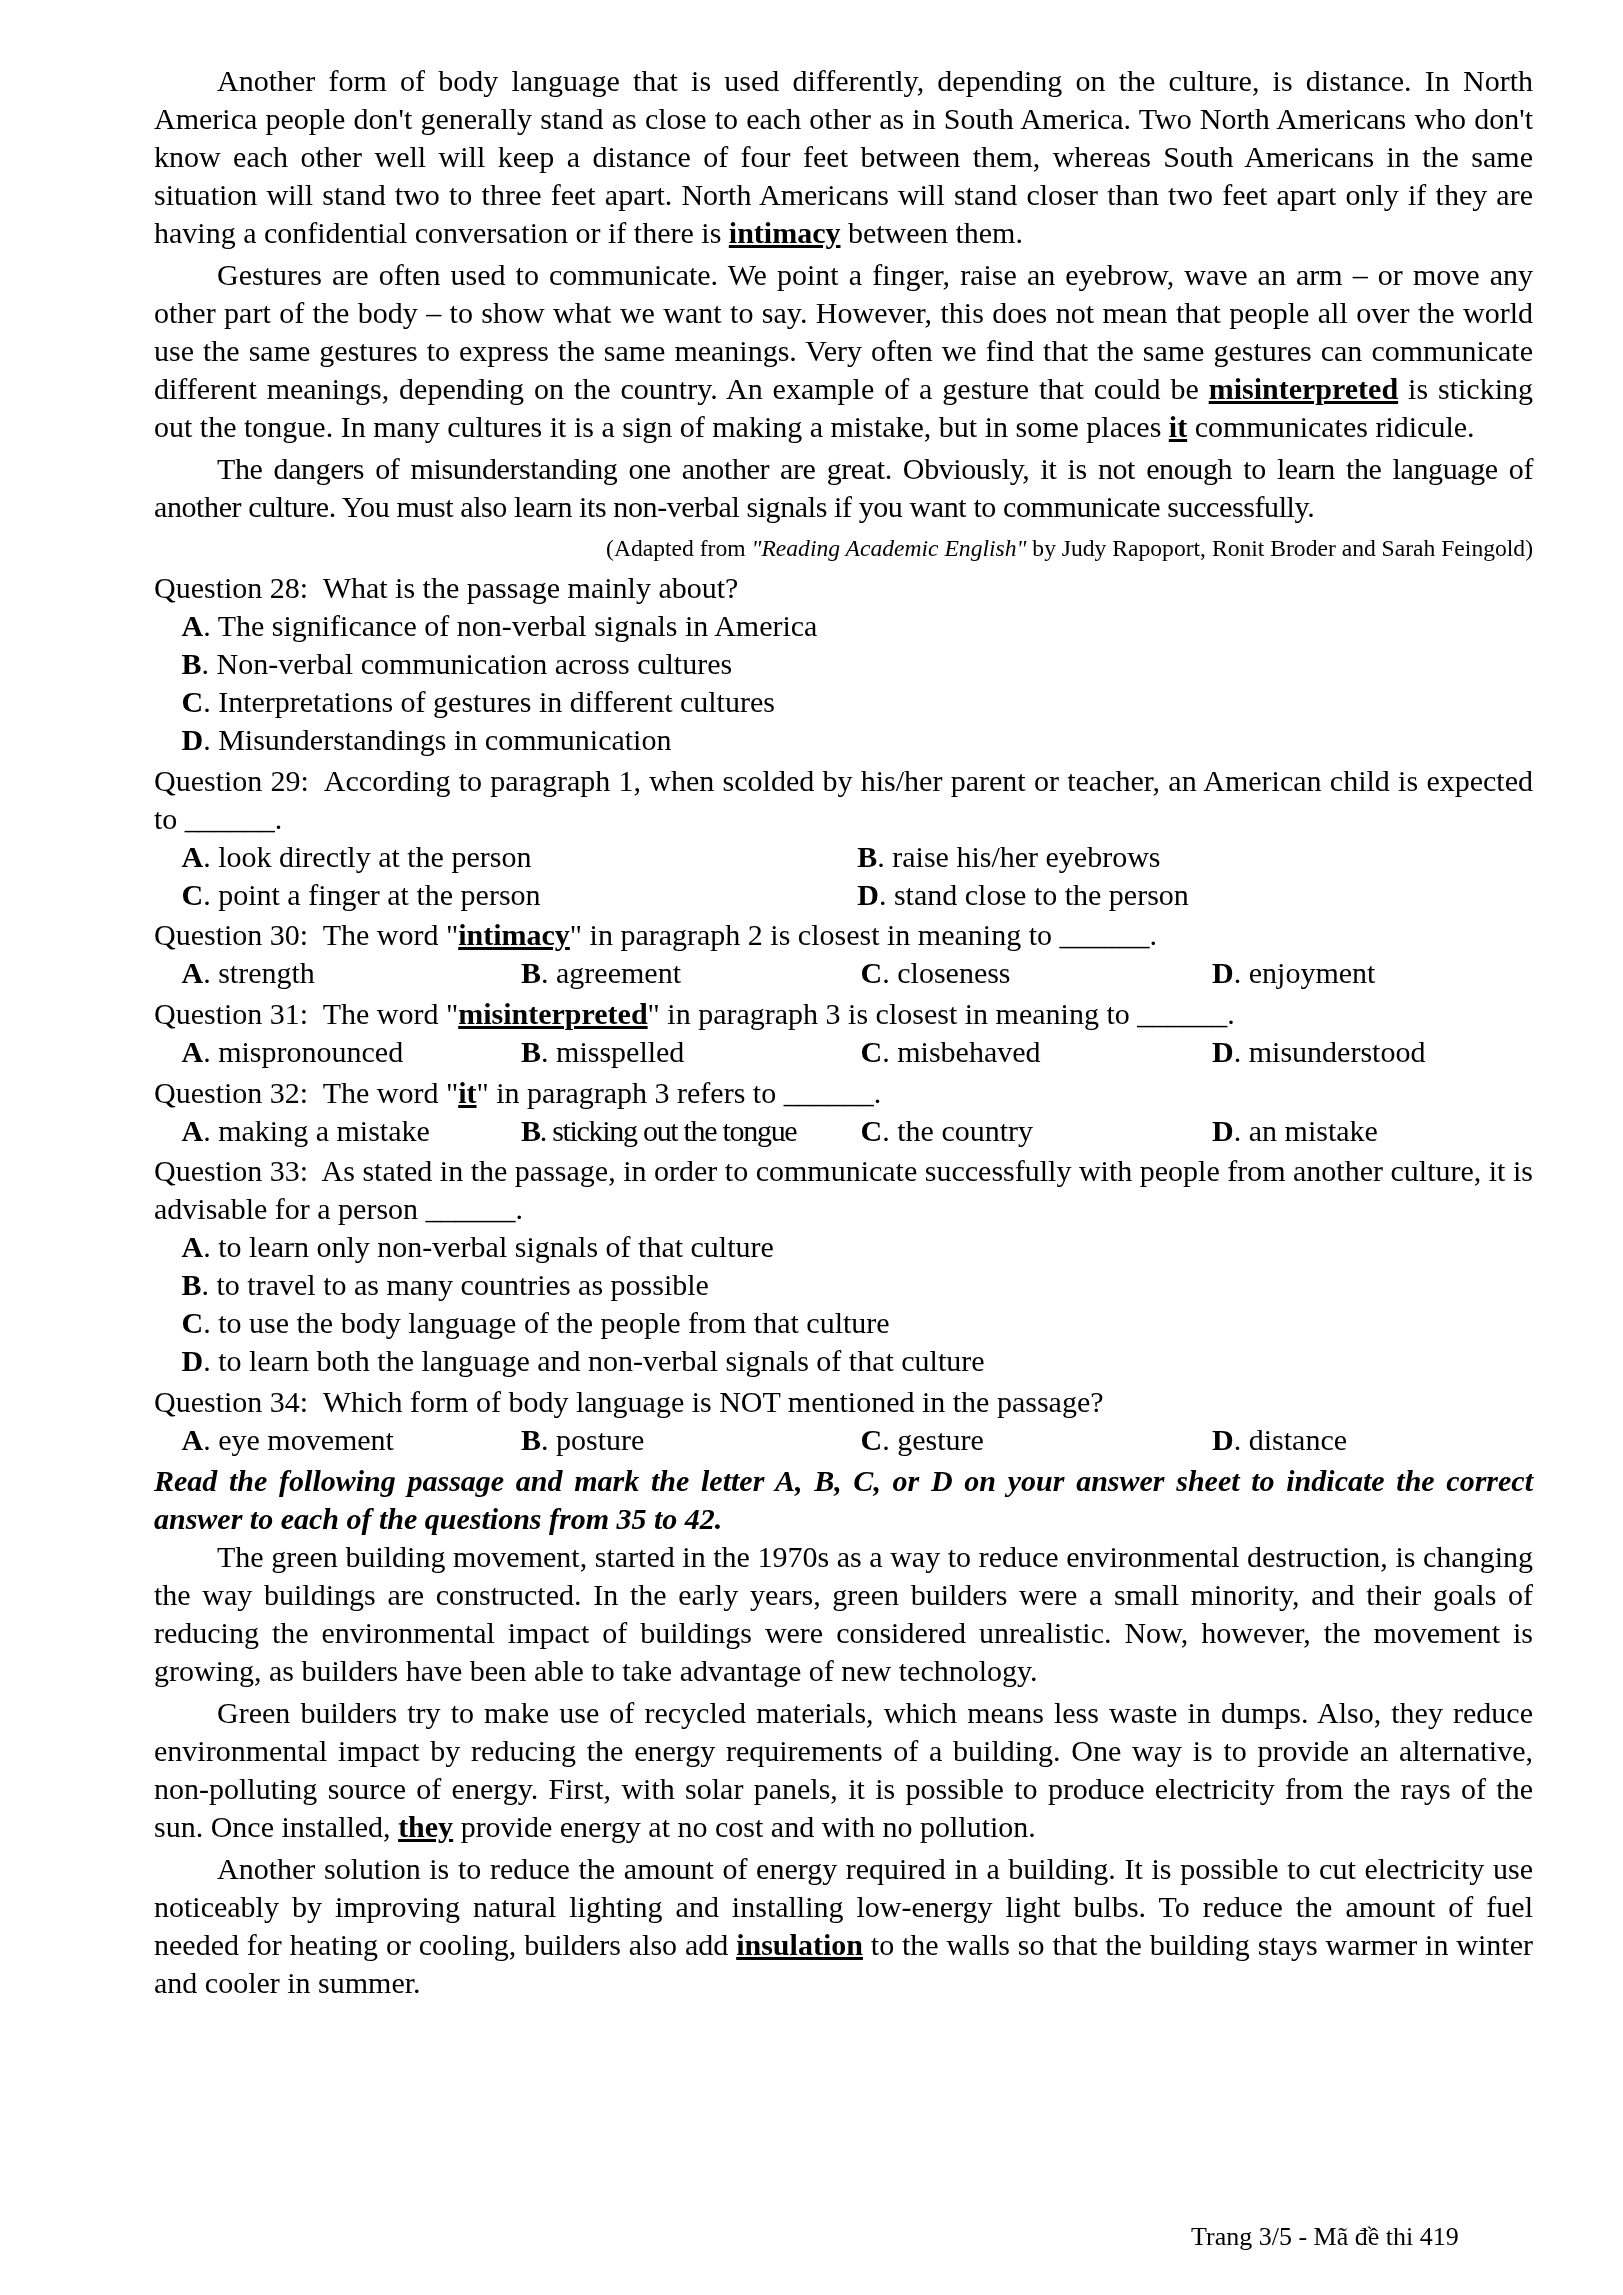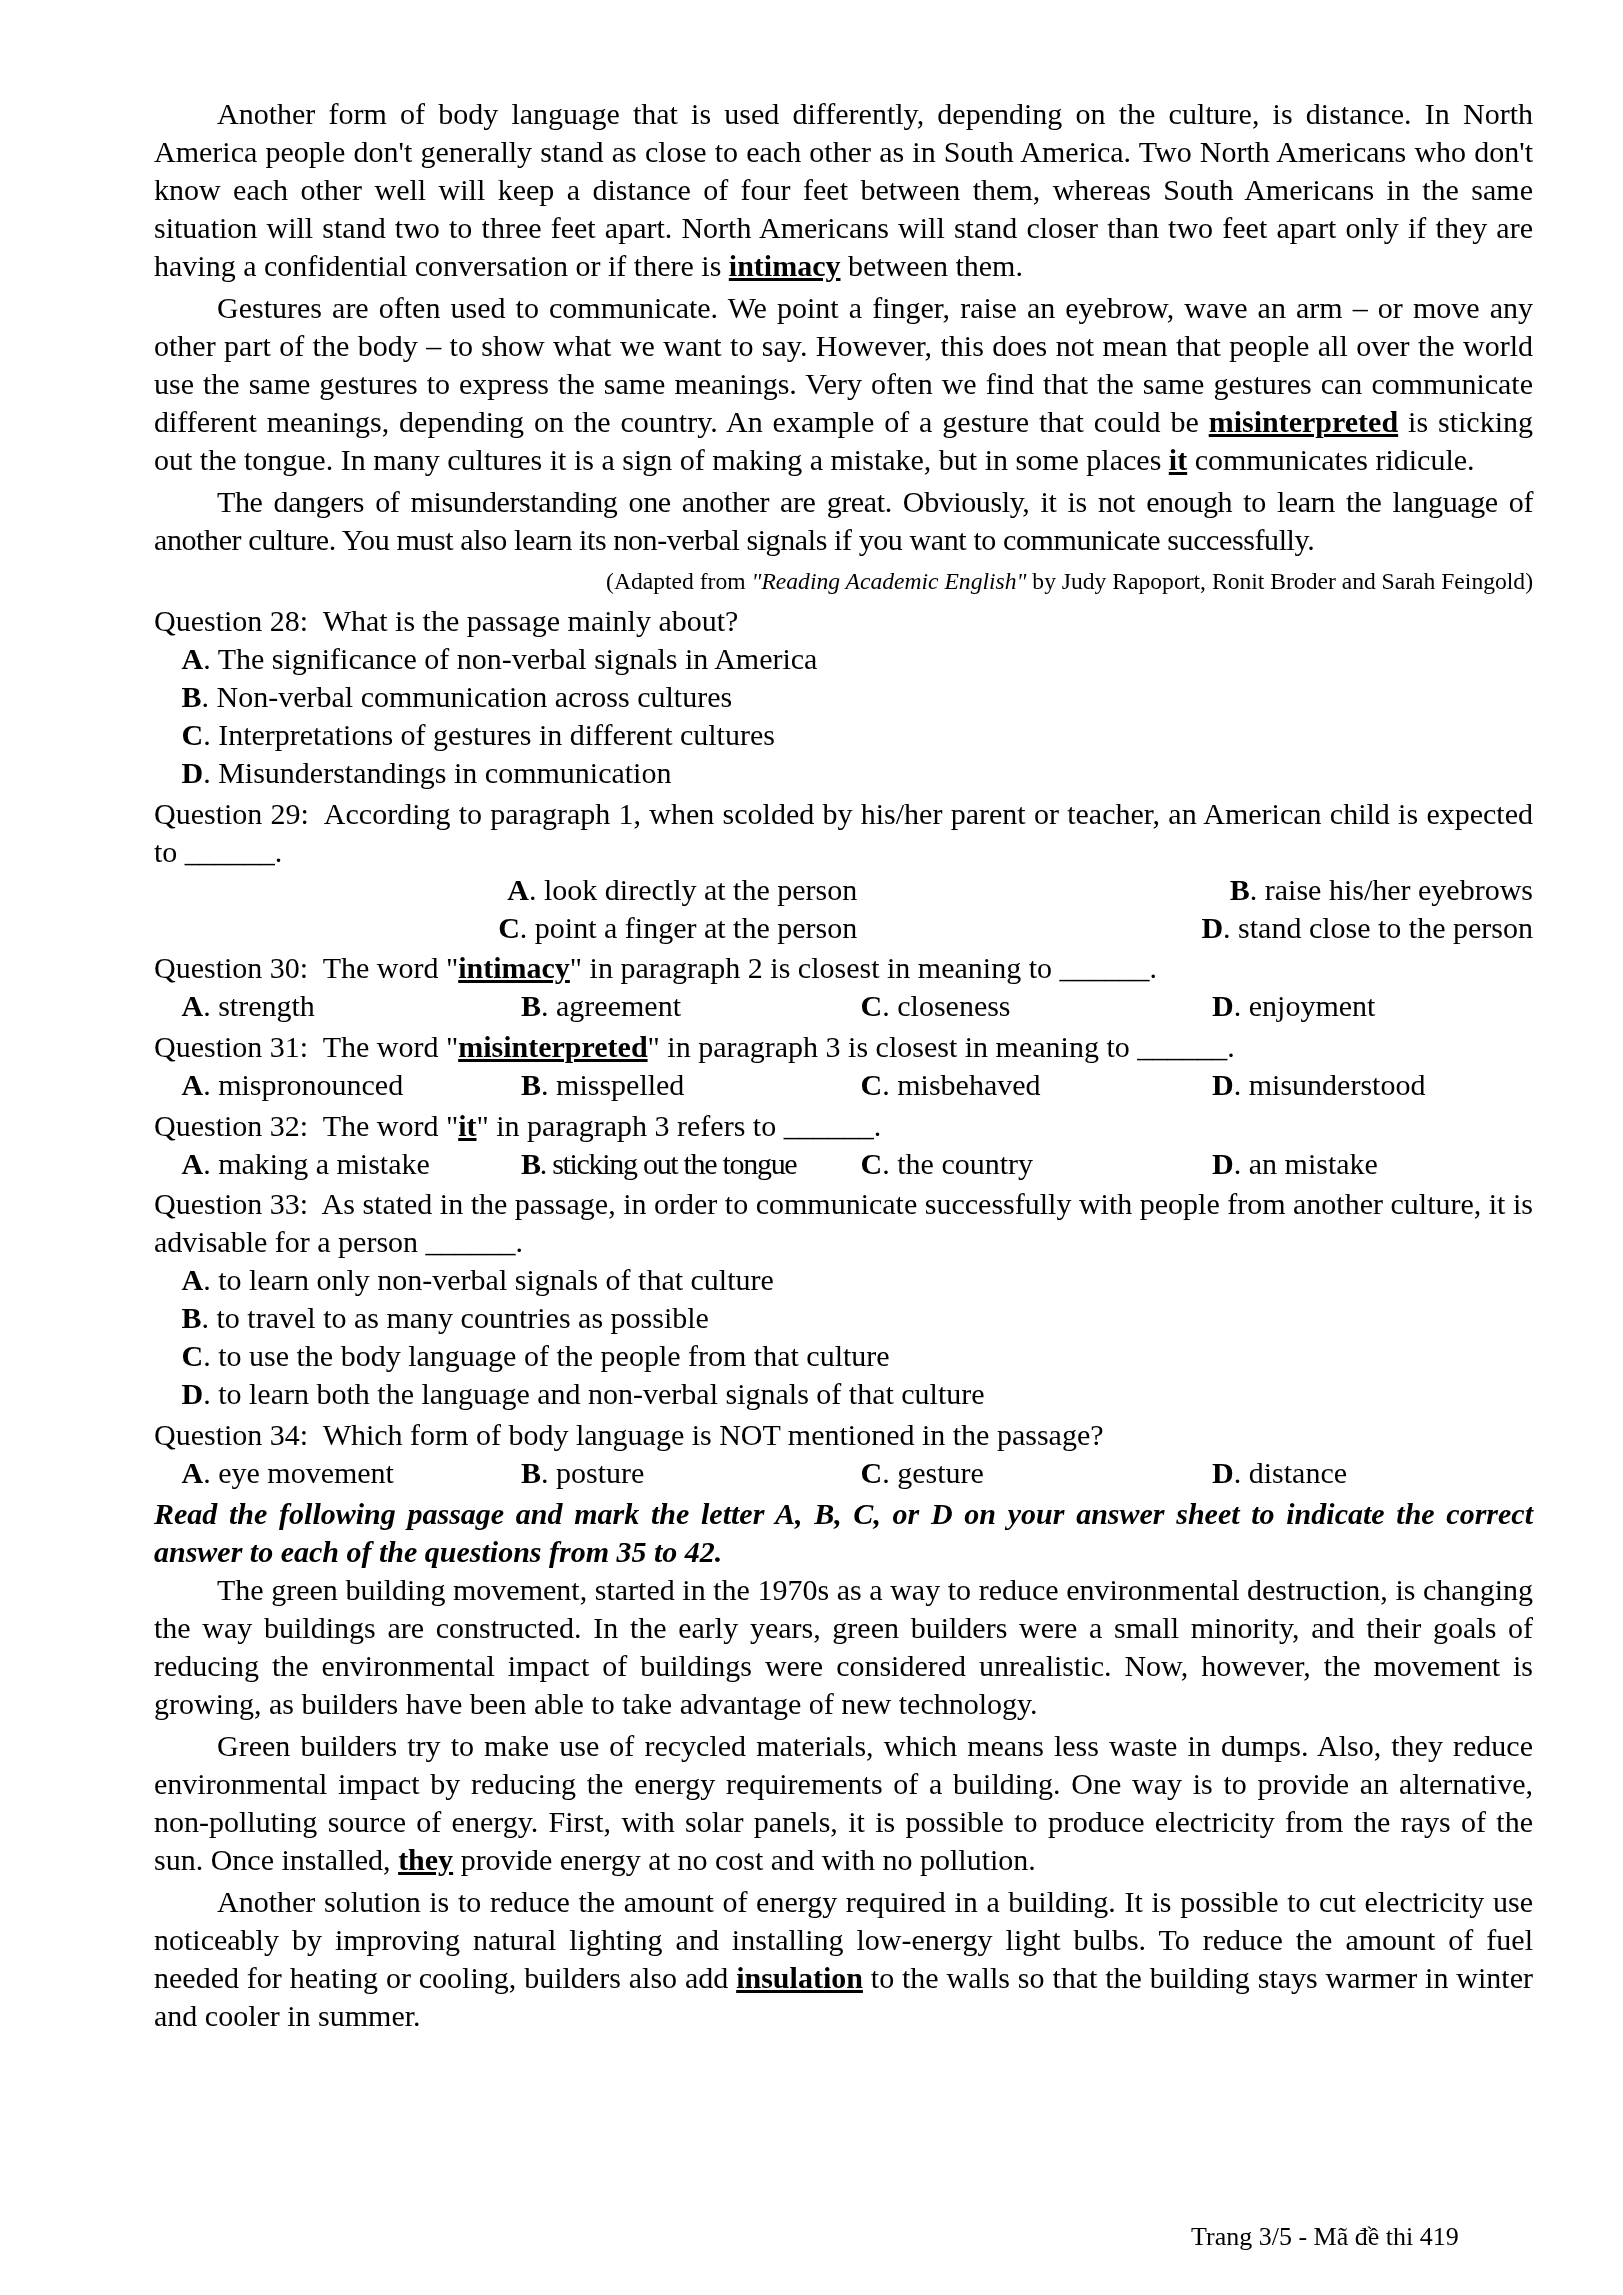--- a/index.html
+++ b/index.html
@@ -1,32 +1,32 @@
 <!DOCTYPE html>
 <html style="font-size:10.5px"><head>
 <meta charset="utf-8">
 <style>
   html, body { margin:0; padding:0; background:#ffffff; }
   body { width:1623px; height:2295px; position:relative; overflow:hidden;
          font-family:"Liberation Serif","DejaVu Serif",serif; color:#000; }
-  .page { position:absolute; left:154px; top:95px; width:1379px; font-size:30px; line-height:38px; }
+  .page { position:absolute; left:154px; top:62px; width:1379px; font-size:30px; line-height:38px; }
   p { margin:0; text-align:justify; }
   .para { text-indent:63px; margin-bottom:3.9px; }
   .ul { font-weight:bold; text-decoration:underline; text-decoration-thickness:2.6px; }
   .source { text-align:right; font-size:23.6px; line-height:37px; }
   .source i { font-style:italic; }
   .q { margin-top:2.6px; }
   .qlabel { font-weight:normal;margin-top:48px; }
   .opt { padding-left:27.5px; }
   .opt b { font-weight:bold; }
   .row4 { display:flex; padding-left:27.5px;align-items:flex-end; }
   .row4 > span { display:block; }
   .c1 { width:346px; } .c2 { width:346px; } .c3 { width:346px; } .c4 { width:327px;margin-left:12px; }
   .row2 { display:flex; padding-left:27.5px; }
-  .row2 > span { width:691px;text-align:right; }
+  .row2 > span { width:691px; }
   .cond { letter-spacing:-1.3px; }
   .instr { font-weight:bold; font-style:italic; margin-top:3px; }
   .footer { position:absolute; left:1191px; top:2222px; font-size:26px; }
 </style>
 </head>
 <body>
 
 <div class="page">
 
   <p class="para"><span>Another form of body language that is used differently, depending on the culture, is distance. In North America people don't generally stand as close to each other as in South America. Two North Americans who don't know each other well will keep a distance of four feet between them, whereas South Americans in the same situation will stand two to three feet apart. North Americans will stand closer than two feet apart only if they are having a confidential conversation or if there is </span><span class="ul">intimacy</span><span> between them.</span></p>

